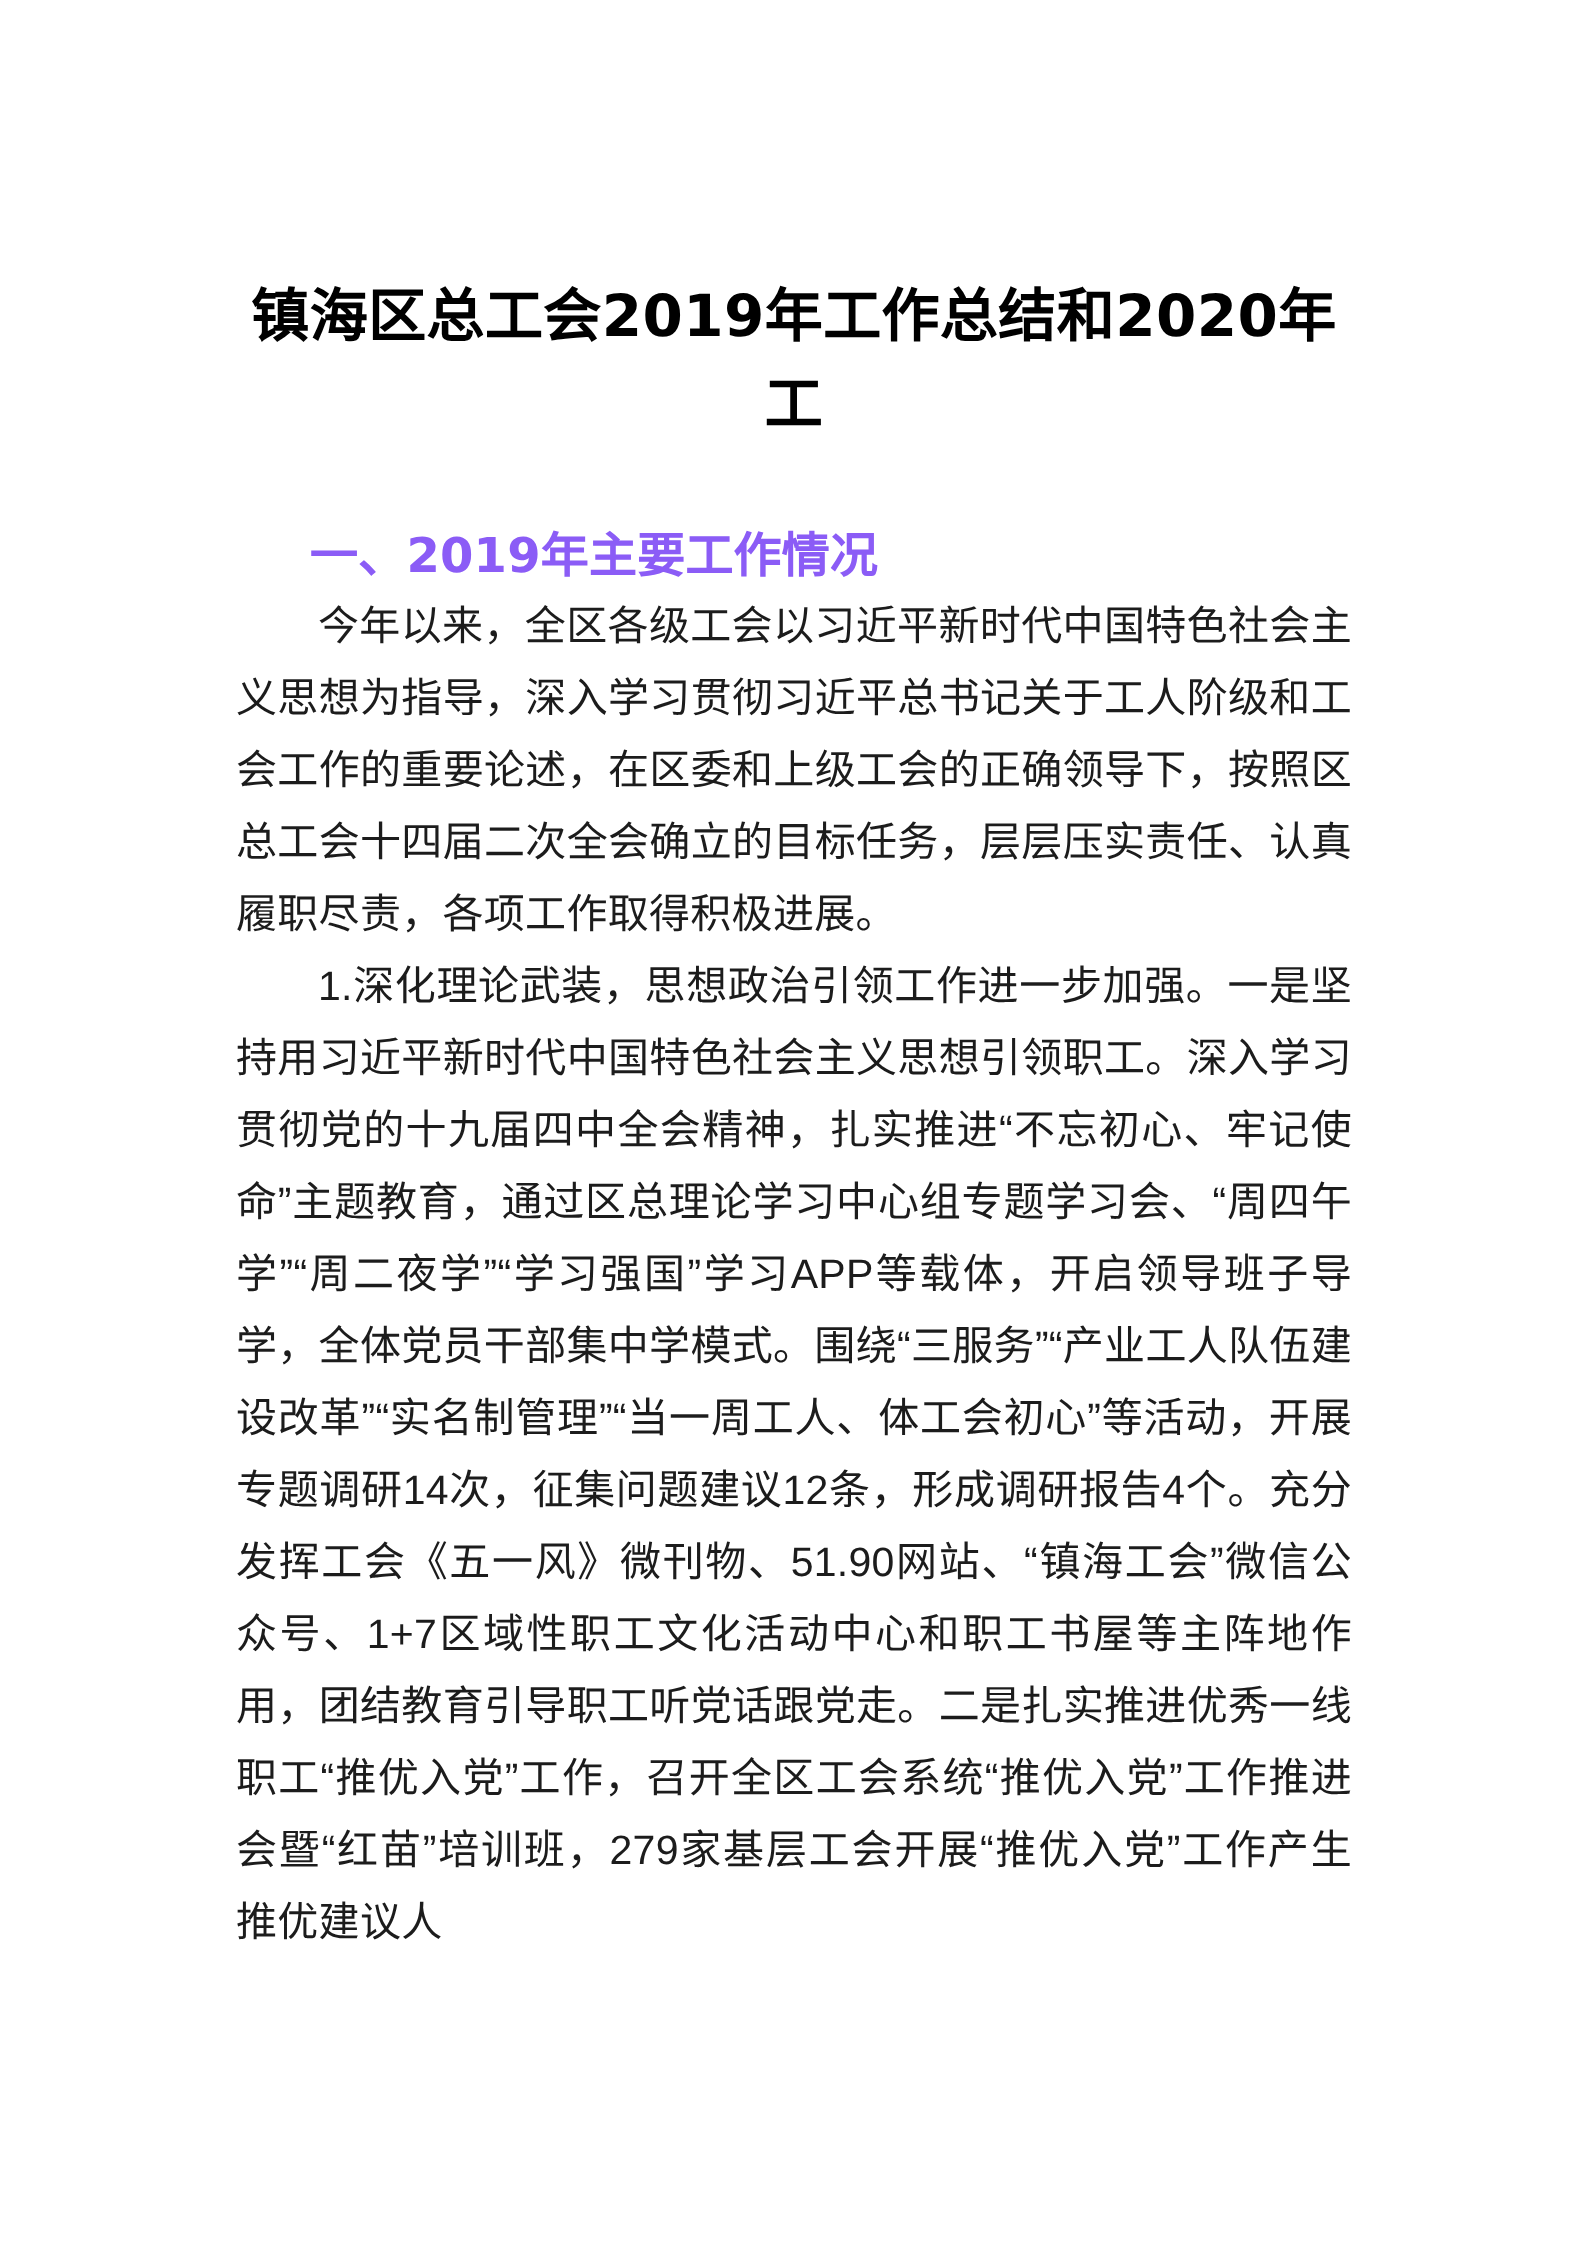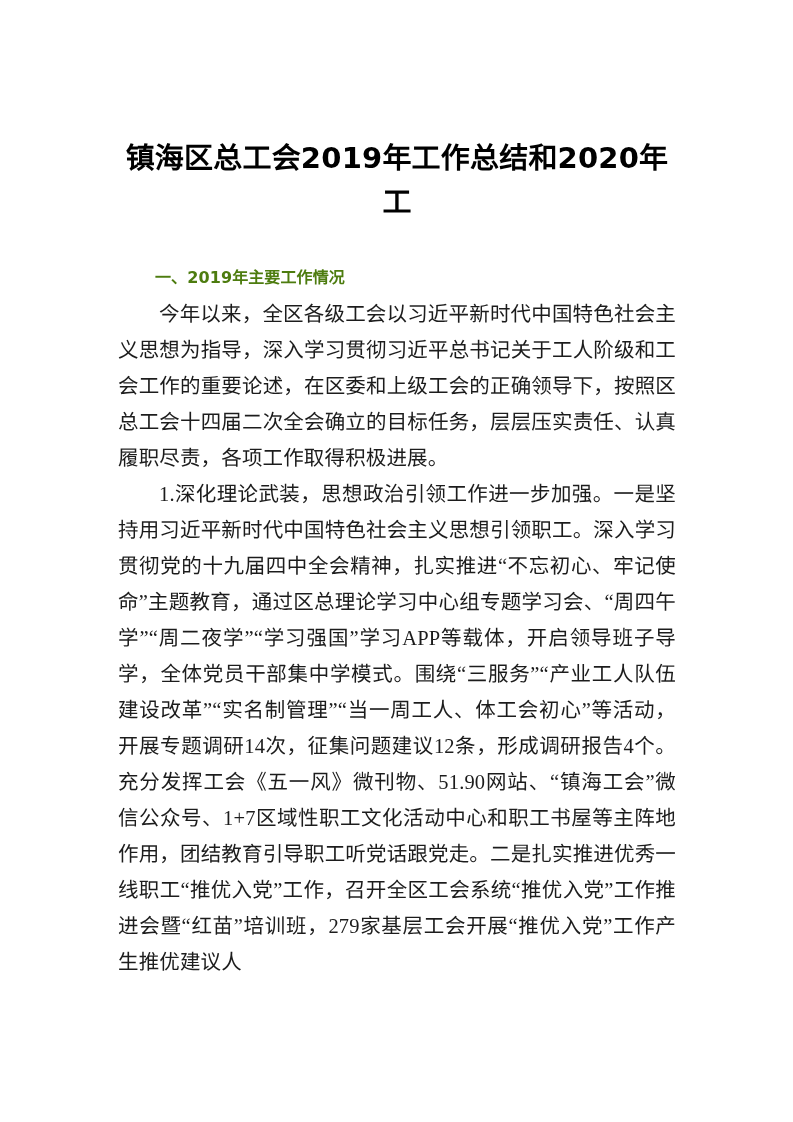--- a/index.html
+++ b/index.html
@@ -39,33 +39,33 @@
     padding-top: 136px;
     -webkit-font-smoothing: antialiased;
   }
 
   
   .section-heading {
     margin: 0;
     padding: 0;
     font-family: "DejaVu Sans", "Liberation Sans", sans-serif;
     font-weight: 700;
-    font-size: 16px;
+    font-size: 24px;
     line-height: 36px;
-    color: #4d7c0f;
+    color: #8b5cf6;
     text-indent: 37px;
     margin-top: 36px;
     letter-spacing: 0.1px;
   }
 
   
   .body-para {
     margin: 0;
     padding: 0;
-    font-family: Liberation Serif, serif;
+    font-family: Liberation Sans, sans-serif;
     font-size: 20.5px;
     line-height: 36px;
     color: #1c1c1c;
     text-align: justify;
     text-justify: inter-character;
     text-indent: 41px;
     letter-spacing: 0.15px;
     font-weight: 400;
   }
   .body-para + .body-para {

